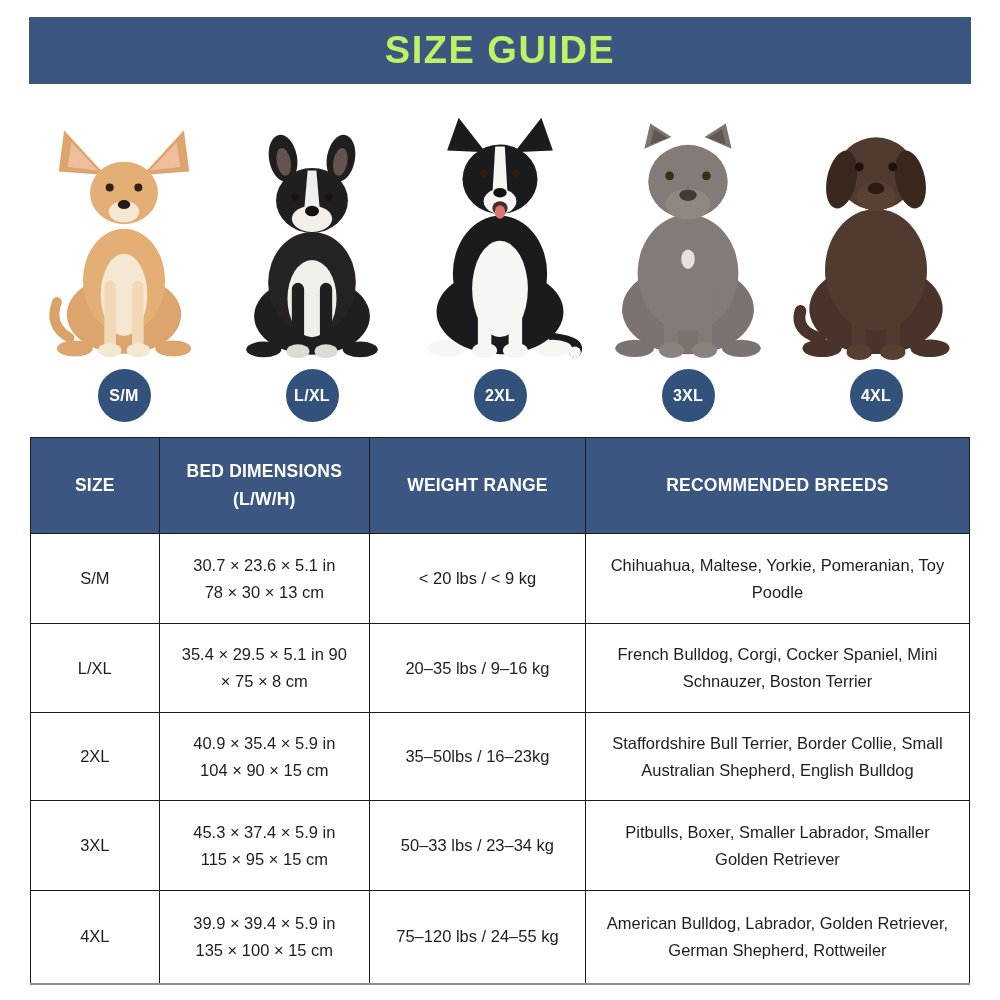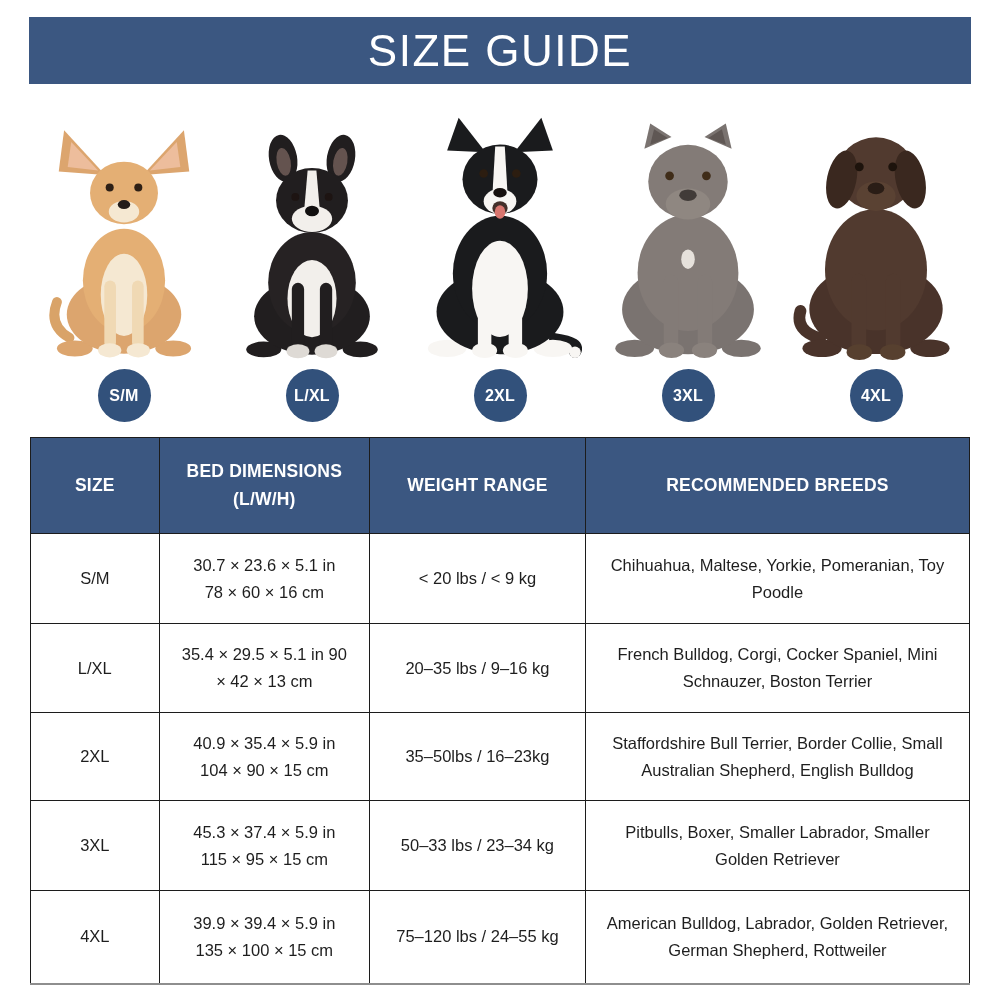--- a/index.html
+++ b/index.html
@@ -3,21 +3,21 @@
 <meta charset="utf-8">
 <style>
   * { margin:0; padding:0; box-sizing:border-box; }
   html,body { width:1000px; height:1000px; background:#ffffff;
               font-family:"Liberation Sans", sans-serif; }
   .page { position:relative; width:1000px; height:1000px; background:#fff; overflow:hidden; }
 
   
   .banner { position:absolute; left:29px; top:17px; width:942px; height:67px;
             background:#3b5781; display:flex; align-items:center; justify-content:center; }
-  .banner-title { color:#ffffff; font-size:44px; font-weight:400; letter-spacing:1.5px; }
+  .banner-title { color:#bef264; font-size:38px; font-weight:700; letter-spacing:1.5px; }
 
   
   .dogs-row { position:absolute; left:30px; top:90px; width:940px; display:flex; }
   .dog-cell { flex:1 1 0; display:flex; flex-direction:column; align-items:center; }
   .dog-figure { height:270px; display:flex; align-items:flex-end; justify-content:center; }
   .badge { margin-top:9px; width:53px; height:53px; border-radius:50%; background:#32517b;
            color:#fff; font-size:16px; font-weight:bold; display:flex;
            align-items:center; justify-content:center; letter-spacing:0.3px; }
 
   
@@ -207,30 +207,30 @@
         </th>
         <th>WEIGHT RANGE</th>
         <th>RECOMMENDED BREEDS</th>
       </tr>
     </thead>
     <tbody>
       <tr>
         <td>S/M</td>
         <td class="dims-cell">
           <div>30.7 × 23.6 × 5.1 in</div>
-          <div>78 × 60 × 16 cm</div>
+          <div>78 × 30 × 13 cm</div>
         </td>
         <td>&lt; 20 lbs / &lt; 9 kg</td>
         <td class="breeds-cell">Chihuahua, Maltese, Yorkie, Pomeranian, Toy Poodle</td>
       </tr>
       <tr>
         <td>L/XL</td>
         <td class="dims-cell">
           <div>35.4 × 29.5 × 5.1 in 90</div>
-          <div>× 42 × 13 cm</div>
+          <div>× 75 × 8 cm</div>
         </td>
         <td>20–35 lbs / 9–16 kg</td>
         <td class="breeds-cell">French Bulldog, Corgi, Cocker Spaniel, Mini Schnauzer, Boston Terrier</td>
       </tr>
       <tr>
         <td>2XL</td>
         <td class="dims-cell">
           <div>40.9 × 35.4 × 5.9 in</div>
           <div>104 × 90 × 15 cm</div>
         </td>

